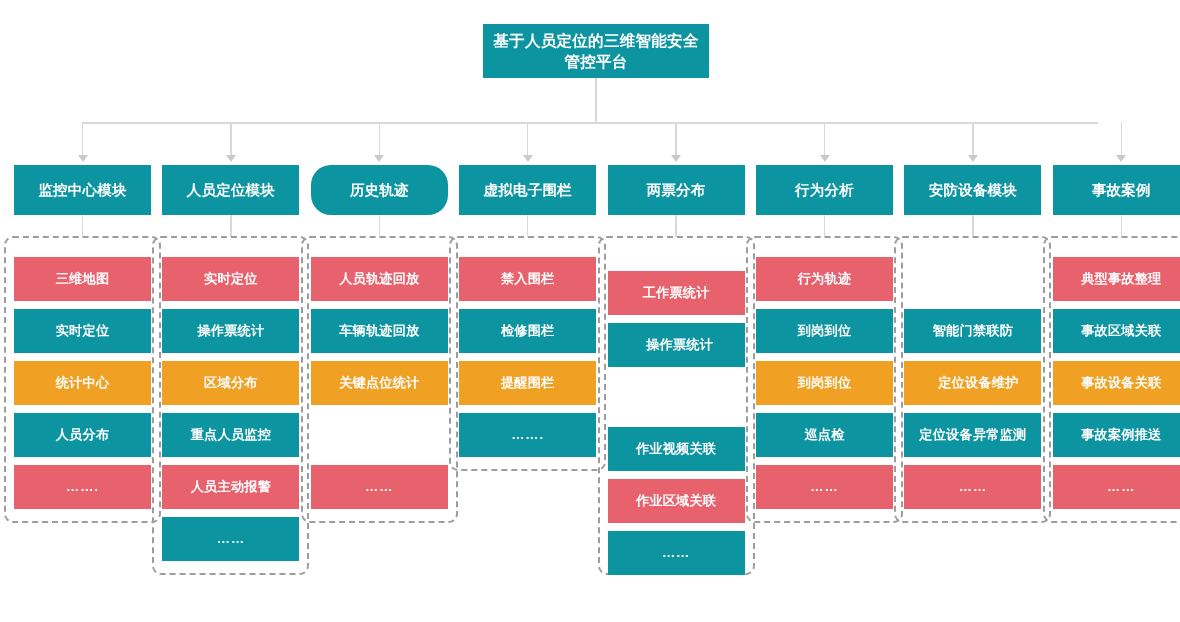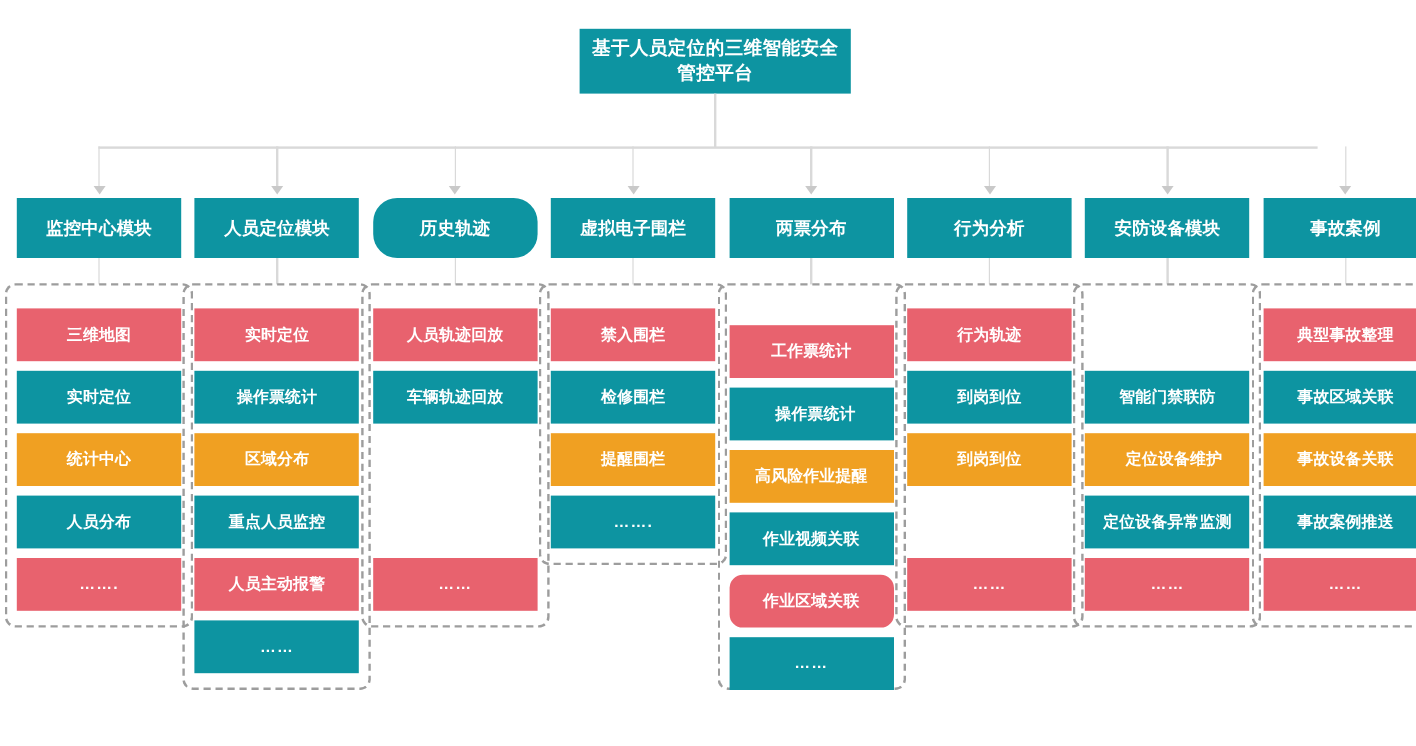--- a/index.html
+++ b/index.html
@@ -192,46 +192,47 @@
         <div class="cell c-amber" style="top: 104px;">区域分布</div>
         <div class="cell c-teal" style="top: 156px;">重点人员监控</div>
         <div class="cell c-red" style="top: 208px;">人员主动报警</div>
         <div class="cell c-teal dots" style="top: 260px;">……</div>
       </div>
       <div class="module-header" style="left: 310.8px; border-radius: 20px;">历史轨迹</div>
       <div class="group-box" style="left: 300.8px; top: 236px; width: 157px; height: 287px;"></div>
       <div class="col" style="left: 310.8px; top: 257px; height: 252px;">
         <div class="cell c-red" style="top: 0px;">人员轨迹回放</div>
         <div class="cell c-teal" style="top: 52px;">车辆轨迹回放</div>
+        <div class="cell c-amber" style="top: 104px;">关键点位统计</div>
         <div class="cell c-red dots" style="top: 208px;">……</div>
       </div>
       <div class="module-header" style="left: 459.2px;">虚拟电子围栏</div>
       <div class="group-box" style="left: 449.2px; top: 236px; width: 157px; height: 235px;"></div>
       <div class="col" style="left: 459.2px; top: 257px; height: 200px;">
         <div class="cell c-red" style="top: 0px;">禁入围栏</div>
         <div class="cell c-teal" style="top: 52px;">检修围栏</div>
         <div class="cell c-amber" style="top: 104px;">提醒围栏</div>
         <div class="cell c-teal dots" style="top: 156px;">…….</div>
       </div>
       <div class="module-header" style="left: 607.6px;">两票分布</div>
       <div class="group-box" style="left: 597.6px; top: 236px; width: 157px; height: 339px;"></div>
       <div class="col" style="left: 607.6px; top: 271px; height: 344px;">
         <div class="cell c-red" style="top: 0px;">工作票统计</div>
         <div class="cell c-teal" style="top: 52px; padding-left: 12px;">操作票统计</div>
-        <div class="cell c-amber" style="top: 104px;">高风险作业提醒</div>
         <div class="cell c-teal" style="top: 156px;">作业视频关联</div>
-        <div class="cell c-red" style="top: 208px; border-radius: 11px;">作业区域关联</div>
+        <div class="cell c-red" style="top: 208px;">作业区域关联</div>
         <div class="cell c-teal dots" style="top: 260px;">……</div>
       </div>
       <div class="module-header" style="left: 756px;">行为分析</div>
       <div class="group-box" style="left: 746px; top: 236px; width: 157px; height: 287px;"></div>
       <div class="col" style="left: 756px; top: 257px; height: 252px;">
         <div class="cell c-red" style="top: 0px;">行为轨迹</div>
         <div class="cell c-teal" style="top: 52px;">到岗到位</div>
         <div class="cell c-amber" style="top: 104px;">到岗到位</div>
+        <div class="cell c-teal" style="top: 156px;">巡点检</div>
         <div class="cell c-red dots" style="top: 208px;">……</div>
       </div>
       <div class="module-header" style="left: 904.4px;">安防设备模块</div>
       <div class="group-box" style="left: 894.4px; top: 236px; width: 157px; height: 287px;"></div>
       <div class="col" style="left: 904.4px; top: 257px; height: 252px;">
         <div class="cell c-teal" style="top: 52px;">智能门禁联防</div>
         <div class="cell c-amber" style="top: 104px; padding-left: 16px;">定位设备维护</div>
         <div class="cell c-teal" style="top: 156px;">定位设备异常监测</div>
         <div class="cell c-red dots" style="top: 208px;">……</div>
       </div>

